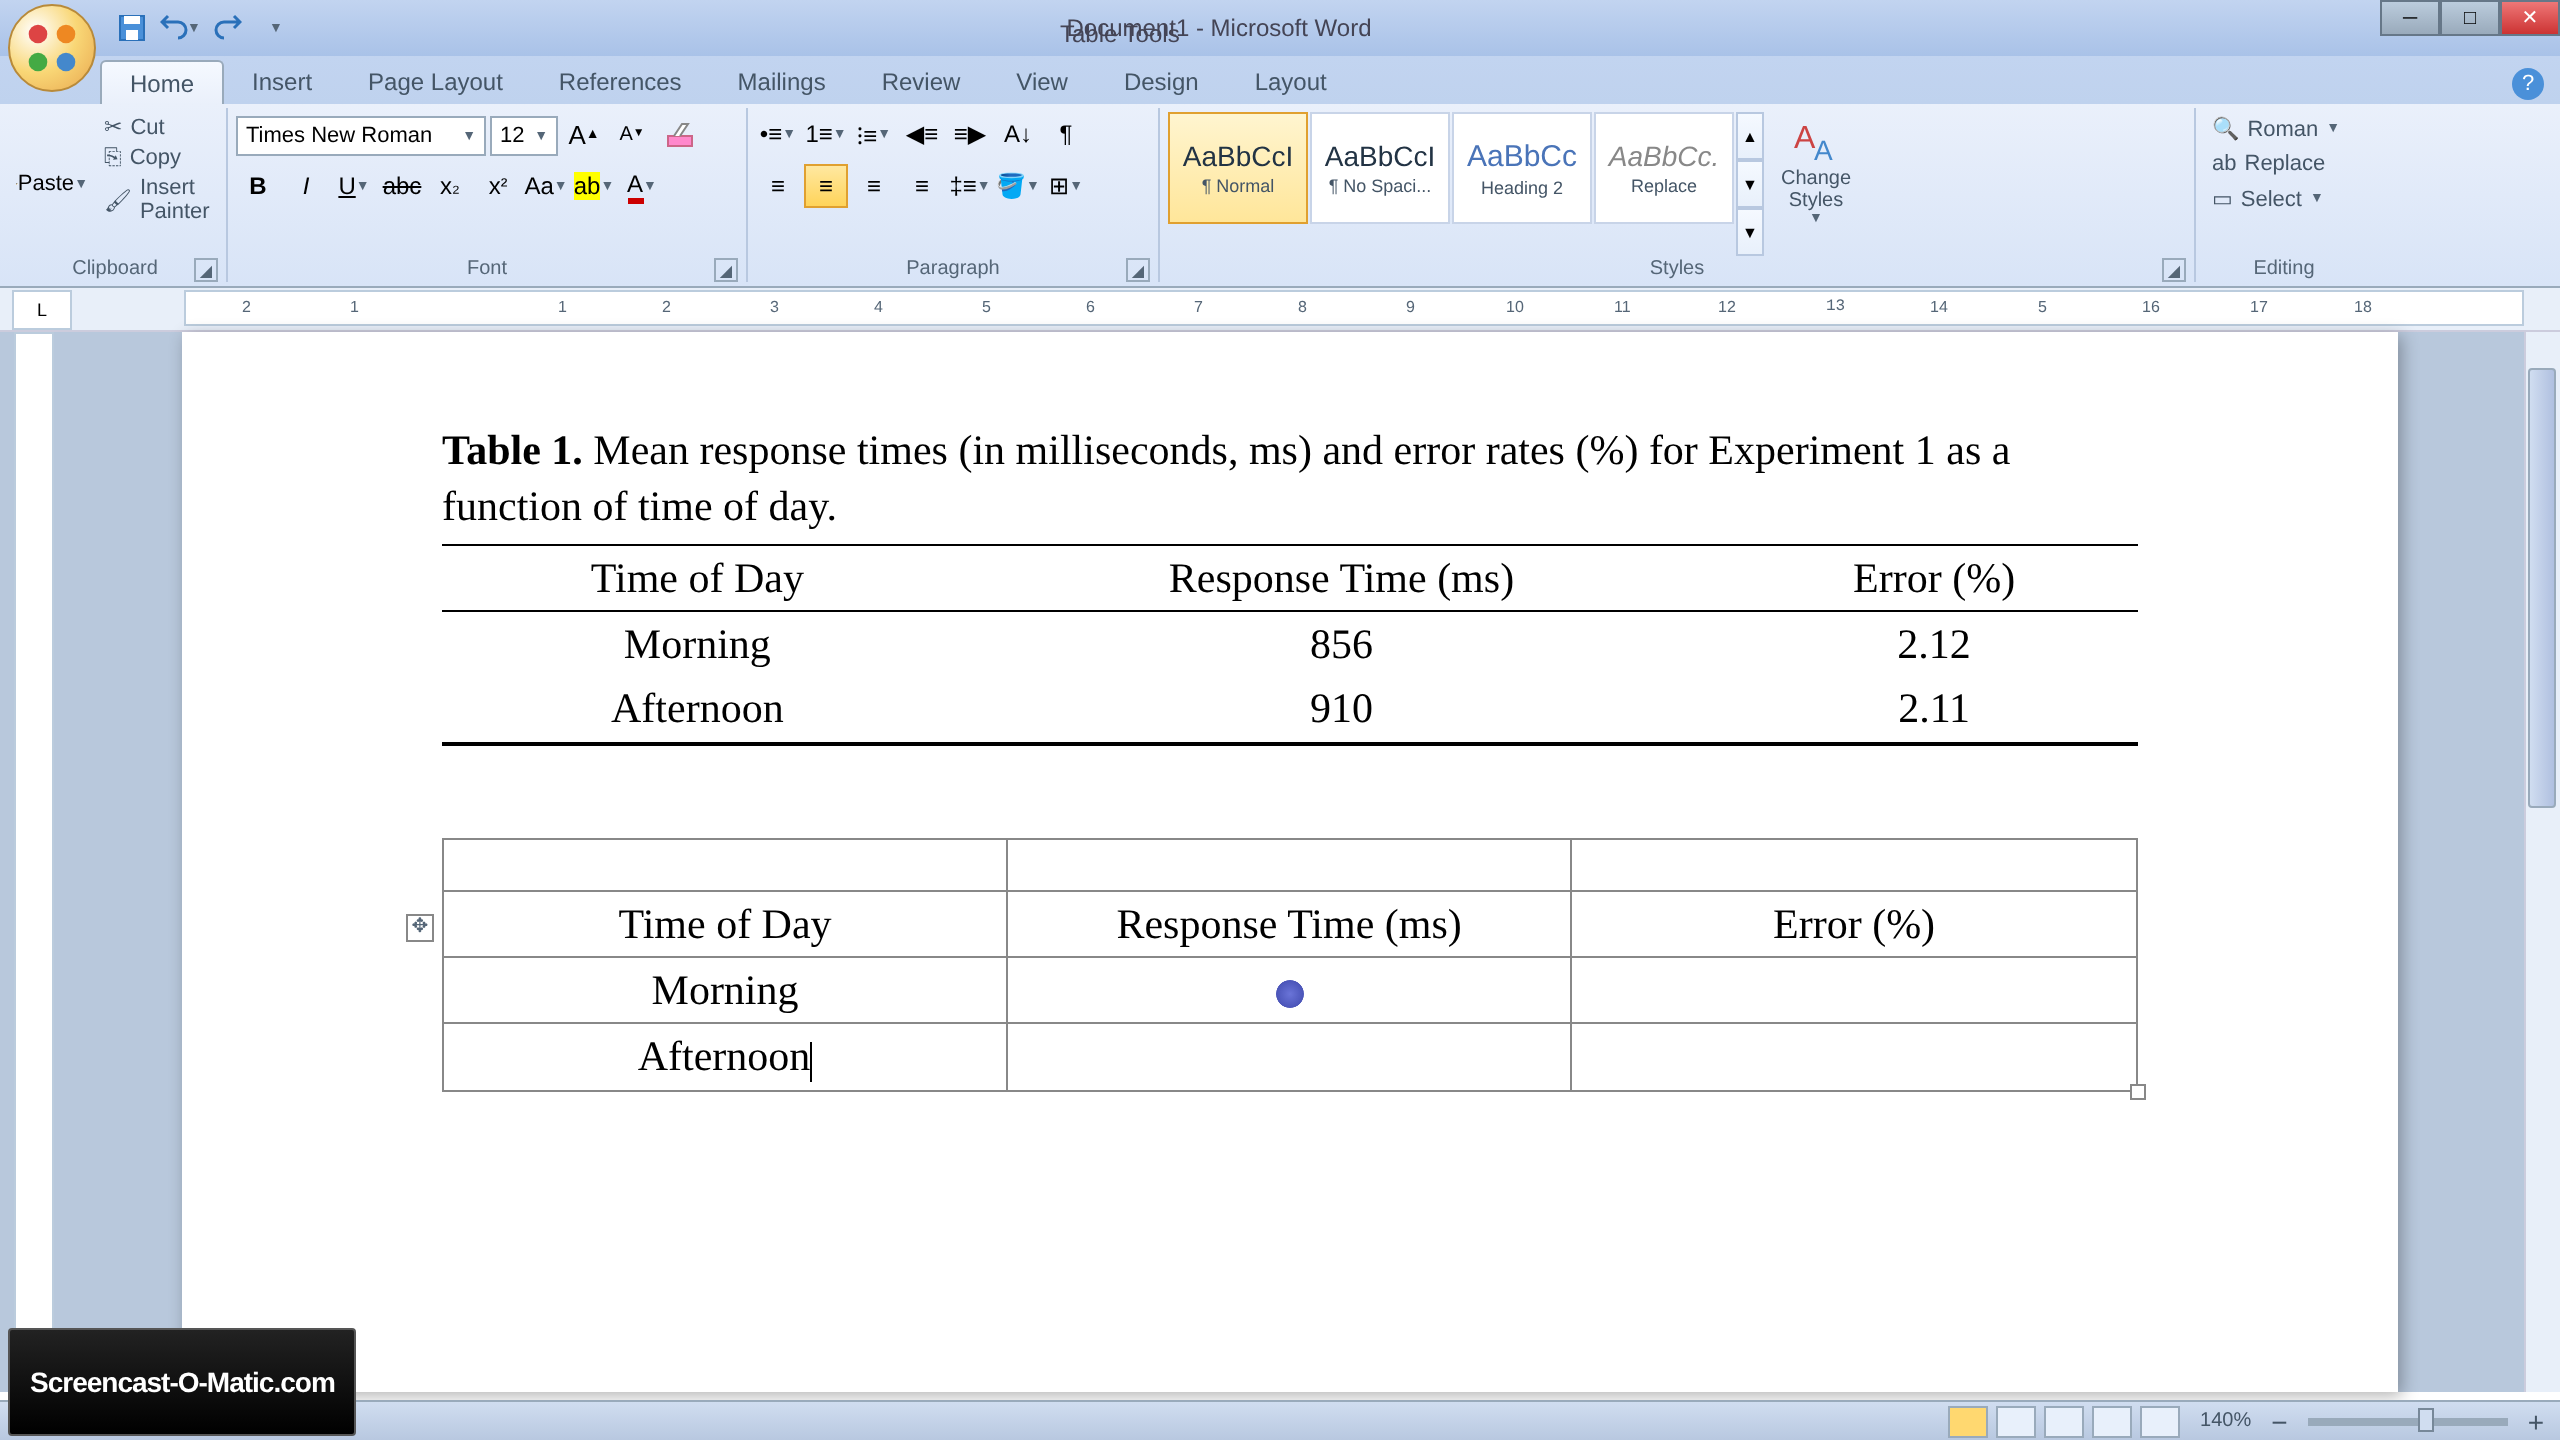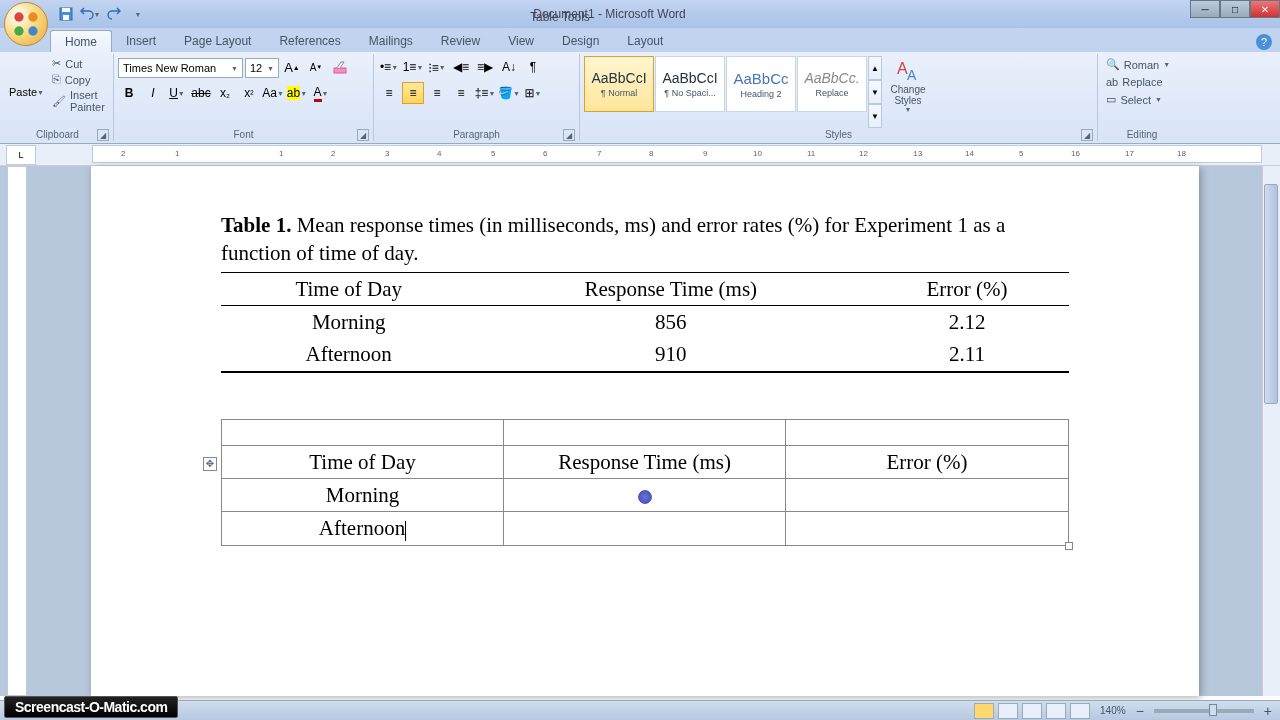--- a/index.html
+++ b/index.html
@@ -89,21 +89,21 @@
 @keyframes blink { 50% { opacity: 0; } }
 .resize-handle { position: absolute; width: 8px; height: 8px; border: 1px solid #888; background: #fff; cursor: nwse-resize; }
 
 
 .statusbar { position: absolute; bottom: 0; left: 0; right: 0; height: 20px; background: linear-gradient(#d0ddf0, #b8c8e0); border-top: 1px solid #9ab; display: flex; align-items: center; font-size: 10px; color: #456; padding: 0 8px; justify-content: flex-end; gap: 4px; }
 .view-btn { width: 20px; height: 16px; border: 1px solid #9ab; background: #e8f0fb; cursor: pointer; }
 .view-btn.active { background: #ffd870; }
 .zoom-slider { width: 100px; height: 4px; background: #9ab; position: relative; margin: 0 6px; }
 .zoom-thumb { position: absolute; width: 8px; height: 12px; background: #d0ddf0; border: 1px solid #789; top: -5px; left: 55px; cursor: pointer; }
 
-.watermark { position: absolute; left: 4px; bottom: 2px; background: linear-gradient(#222,#000); color: #fff; font-family: Arial; font-weight: bold; font-size: 14px; padding: 2px 10px; border-radius: 2px; z-index: 999; border: 1px solid #555; letter-spacing: -0.5px; }
+.watermark { position: absolute; left: 4px; bottom: 2px; background: linear-gradient(#222,#000); color: #fff; font-family: Arial; font-weight: bold; font-size: 14px; padding: 18px 10px; border-radius: 2px; z-index: 999; border: 1px solid #555; letter-spacing: -0.5px; }
 
 .dd-arrow { font-size: 7px; color: #567; }
 </style>
 </head>
 <body>
 
 <div class="titlebar">
   <div class="office-btn">
     <svg viewBox="0 0 24 24">
         <circle cx="6" cy="6" r="4" fill="#d44"></circle>

